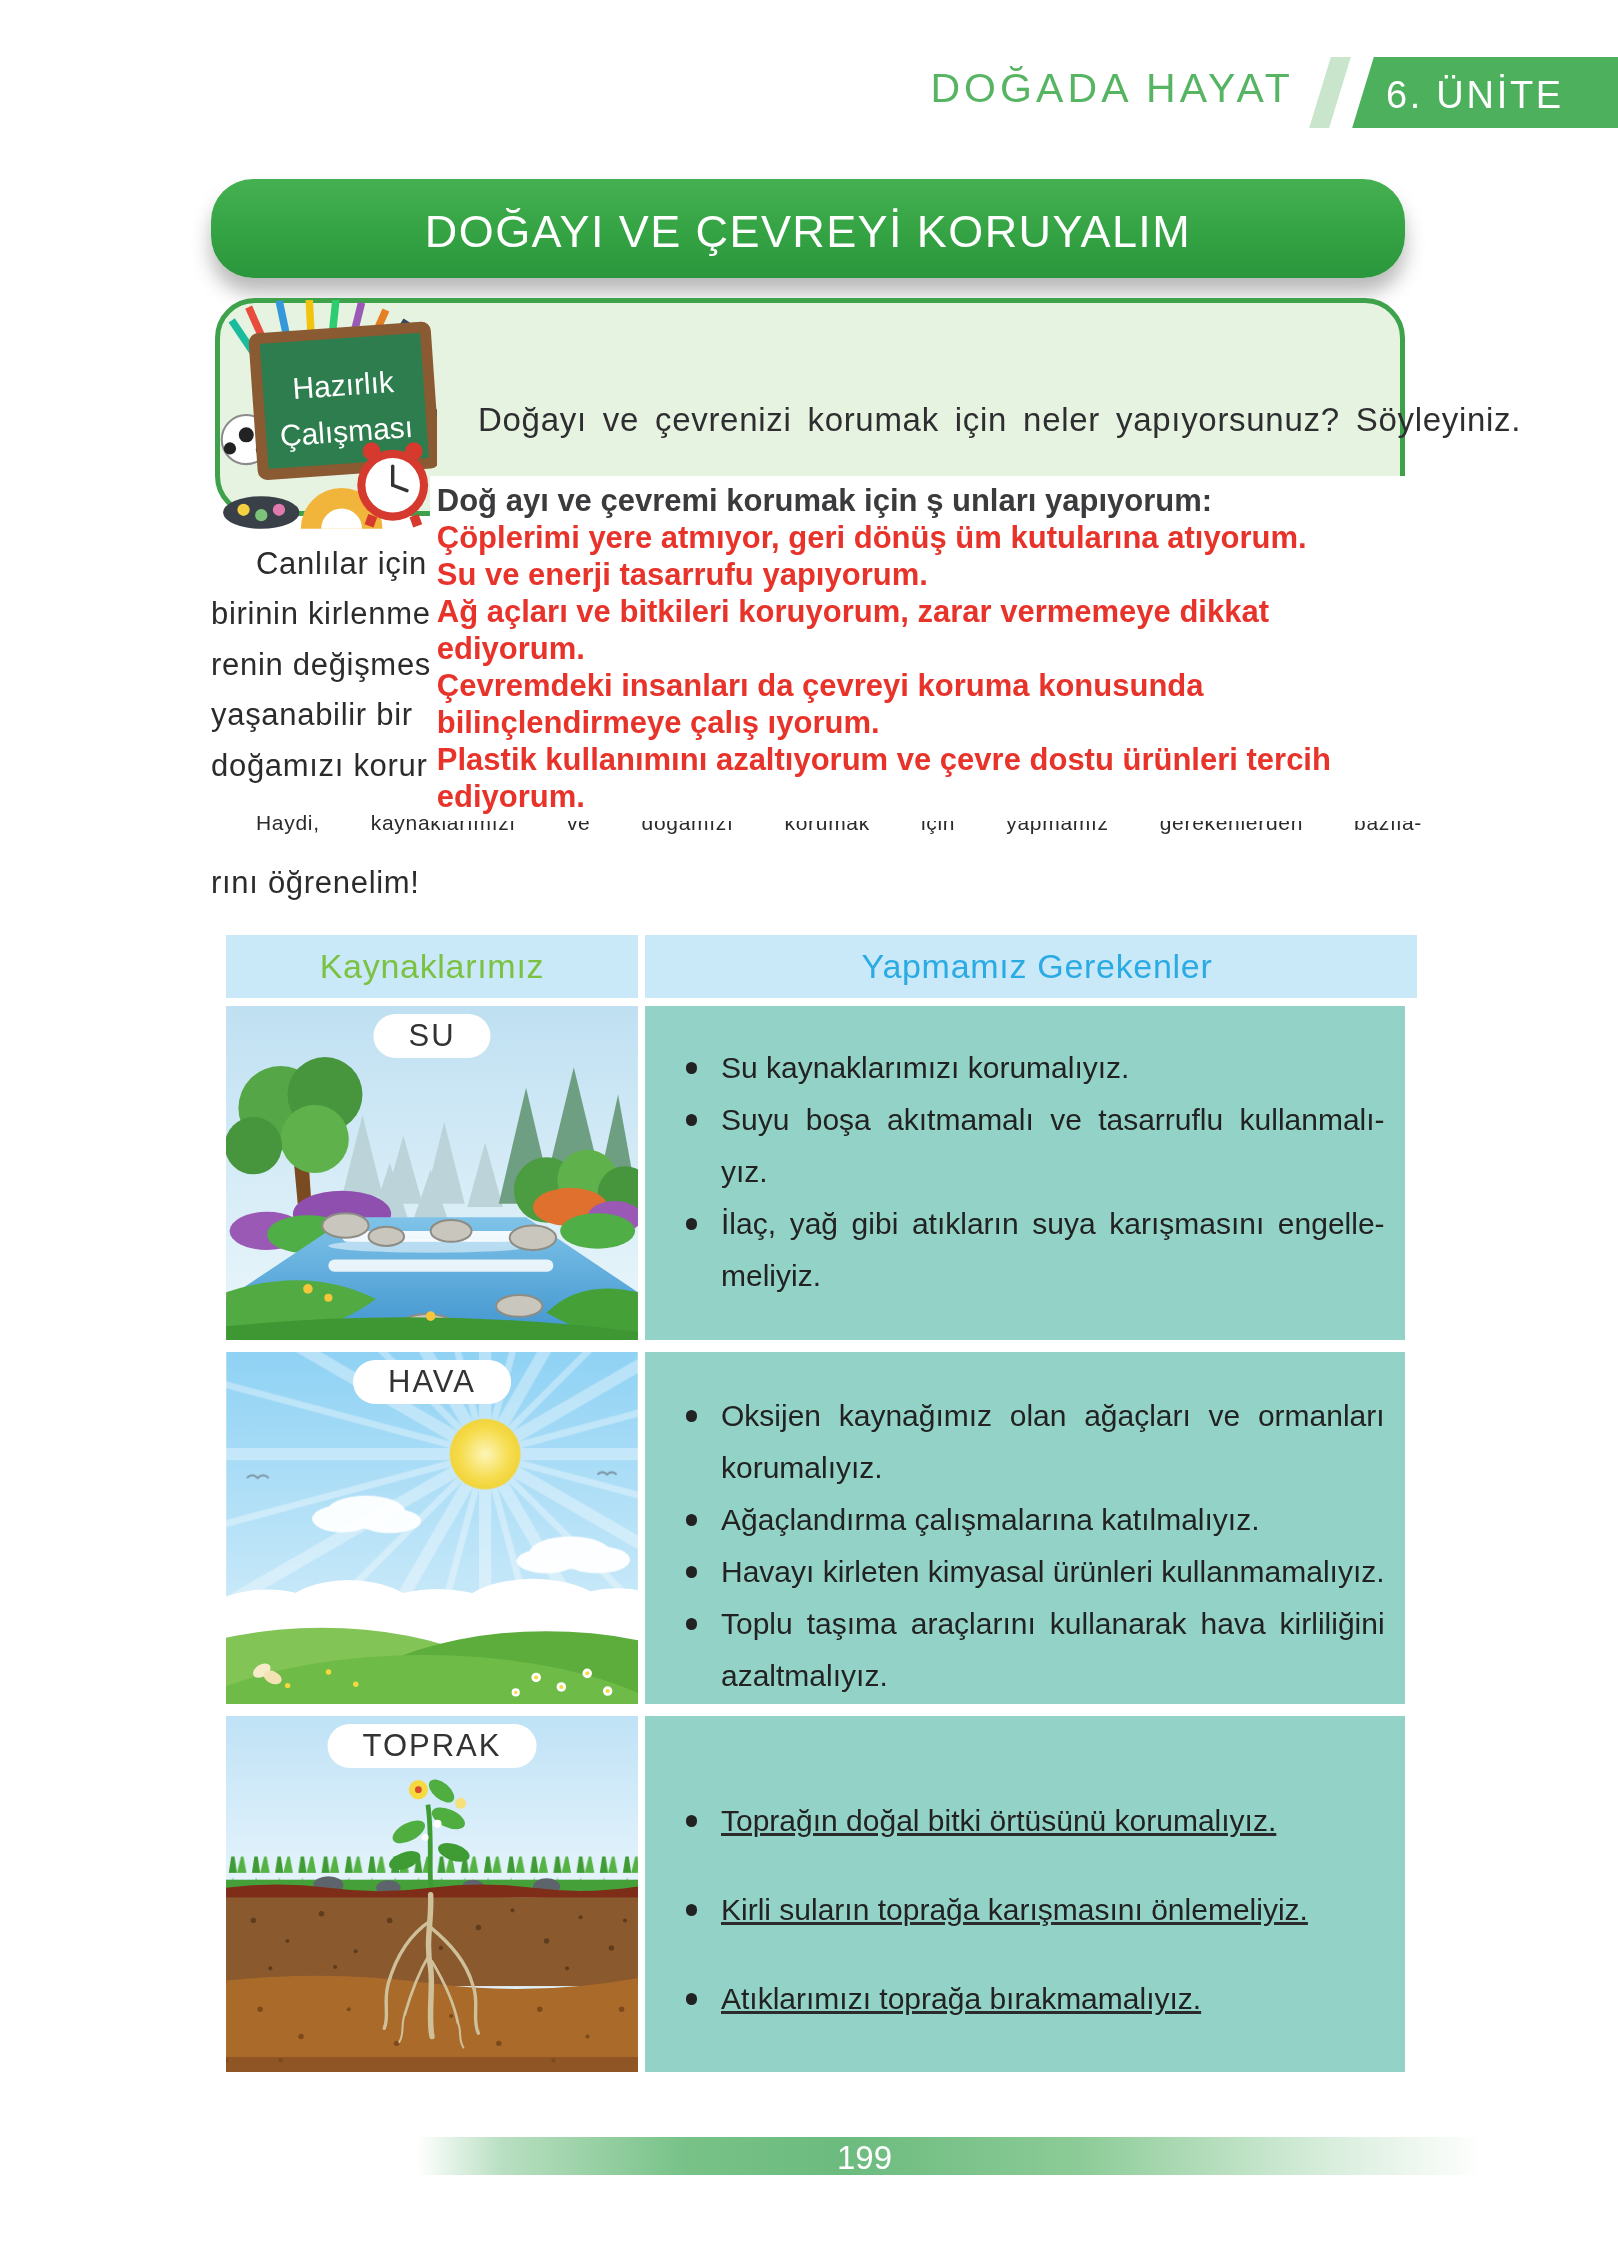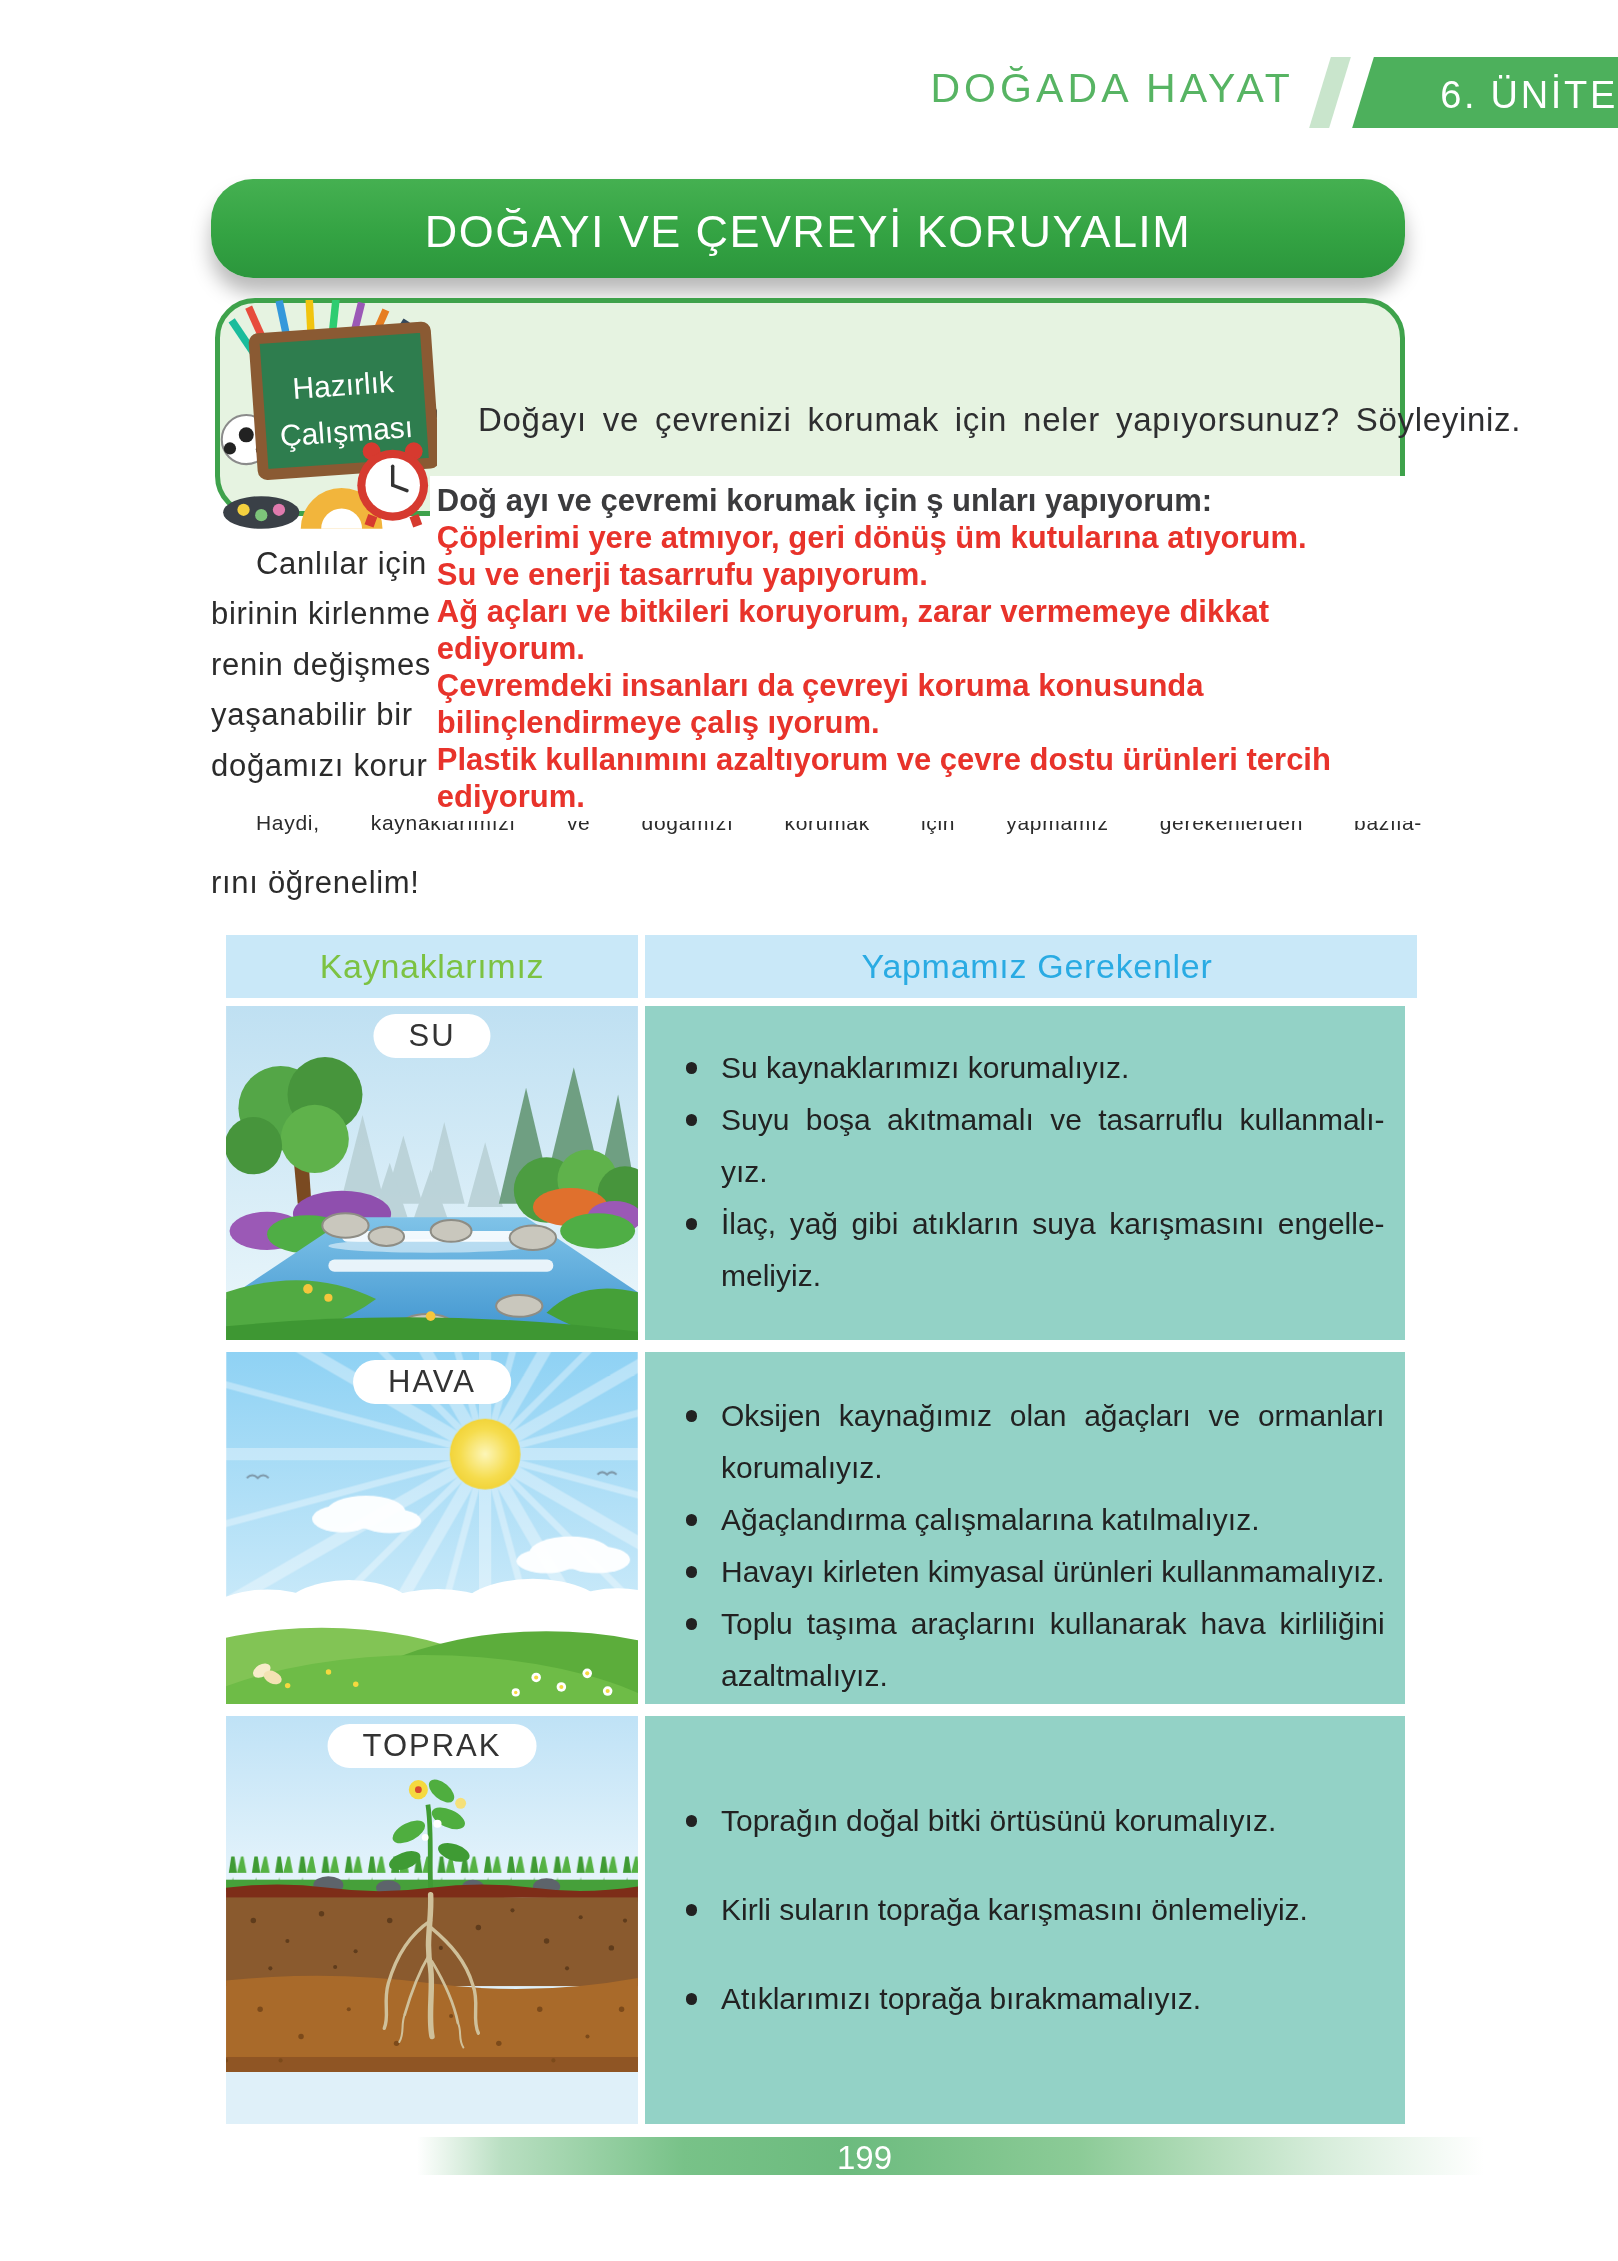--- a/index.html
+++ b/index.html
@@ -5,21 +5,21 @@
   html,body{margin:0;padding:0;background:#ffffff;}
   #page{position:relative;width:1618px;height:2261px;background:#ffffff;overflow:hidden;
         font-family:"Liberation Sans","DejaVu Sans",sans-serif;color:#2b2b2b;}
   .abs{position:absolute;}
 
   
   .section-title{left:0;top:65px;width:1294px;text-align:right;font-size:41px;letter-spacing:4.1px;
                  color:#57b463;font-weight:400;}
   .slash-stripe{left:1320px;top:57px;width:20.4px;height:71px;background:#c9e5cc;transform:skewX(-17deg);}
   .unit-box{left:1363px;top:57px;width:286px;height:71px;background:#4db05c;transform:skewX(-17deg);}
-  .unit-label{left:1386px;top:74px;width:232px;text-align:right;font-size:38px;color:#ffffff;letter-spacing:2.7px;}
+  .unit-label{left:1386px;top:74px;width:232px;text-align:left;font-size:38px;color:#ffffff;letter-spacing:2.7px;}
 
   
   .banner{left:211px;top:179px;width:1194px;height:99px;border-radius:42px;
           background:linear-gradient(180deg,#45b051 0%,#34a343 55%,#2b963c 100%);
           box-shadow:0 15px 20.4px rgba(0,0,0,.28);}
   .banner-text{left:211px;top:206px;width:1194px;text-align:center;font-size:45px;color:#ffffff;letter-spacing:1.4px;}
 
   
   .prep-box{left:215px;top:298px;width:1190px;height:218px;background:#e6f3e1;
             border:5.5px solid #3ea24b;border-radius:40px;box-sizing:border-box;}
@@ -45,21 +45,21 @@
   .th1{left:226px;width:412px;}
   .th2{left:645px;width:760px;padding-left:12px;}
   .th .lbl{display:block;width:100%;text-align:center;font-size:34px;line-height:63px;letter-spacing:0.7px;}
   .c-green{color:#7cc242;}
   .c-blue{color:#2aabe3;}
 
   .imgcell{left:226px;width:412px;overflow:hidden;background:#dff0f9;}
   .txtcell{left:645px;width:760px;background:#93d2c6;box-sizing:border-box;padding-left:38px;padding-right:20.4px;}
   .row-su .imgcell,.row-su .txtcell{top:1006px;height:334px;}
   .row-hava .imgcell,.row-hava .txtcell{top:1352px;height:352px;}
-  .row-toprak .imgcell,.row-toprak .txtcell{top:1716px;height:408px;}
+  .row-toprak .imgcell,.row-toprak .txtcell{top:1716px;height:356px;text-decoration:underline;}
 
   .pill{position:absolute;top:8.2px;left:50%;transform:translateX(-50%);background:#ffffff;
         border-radius:30px;padding:4.1px 35px;font-size:31px;letter-spacing:2px;color:#333;white-space:nowrap;}
 
   .bullets{position:relative;width:100%;height:100%;box-sizing:border-box;}
   .row-su .bullets{padding-top:36px;}
   .row-hava .bullets{padding-top:38px;}
   .row-toprak .bullets{padding-top:79px;}
   .bullet{position:relative;padding-left:38px;font-size:30px;line-height:52px;color:#222;}
   .row-toprak .bullet{margin-bottom:37px;}

